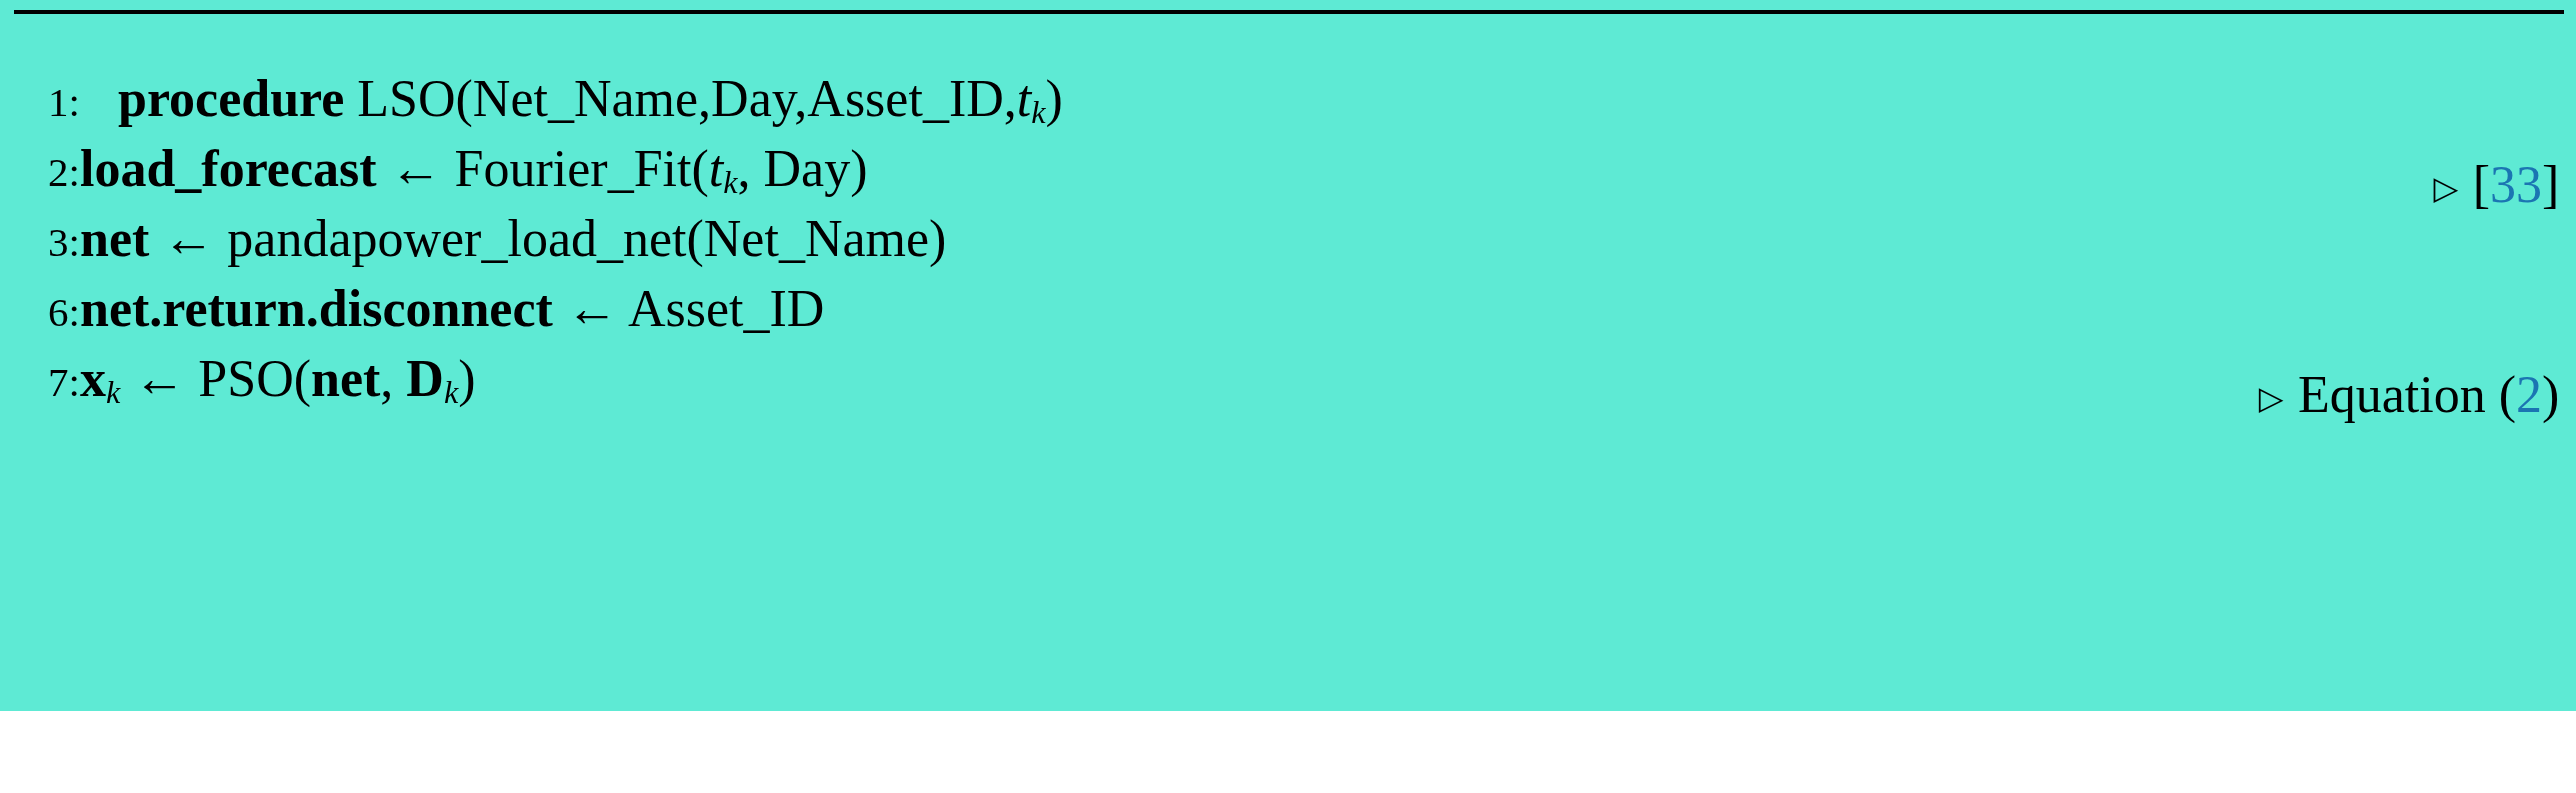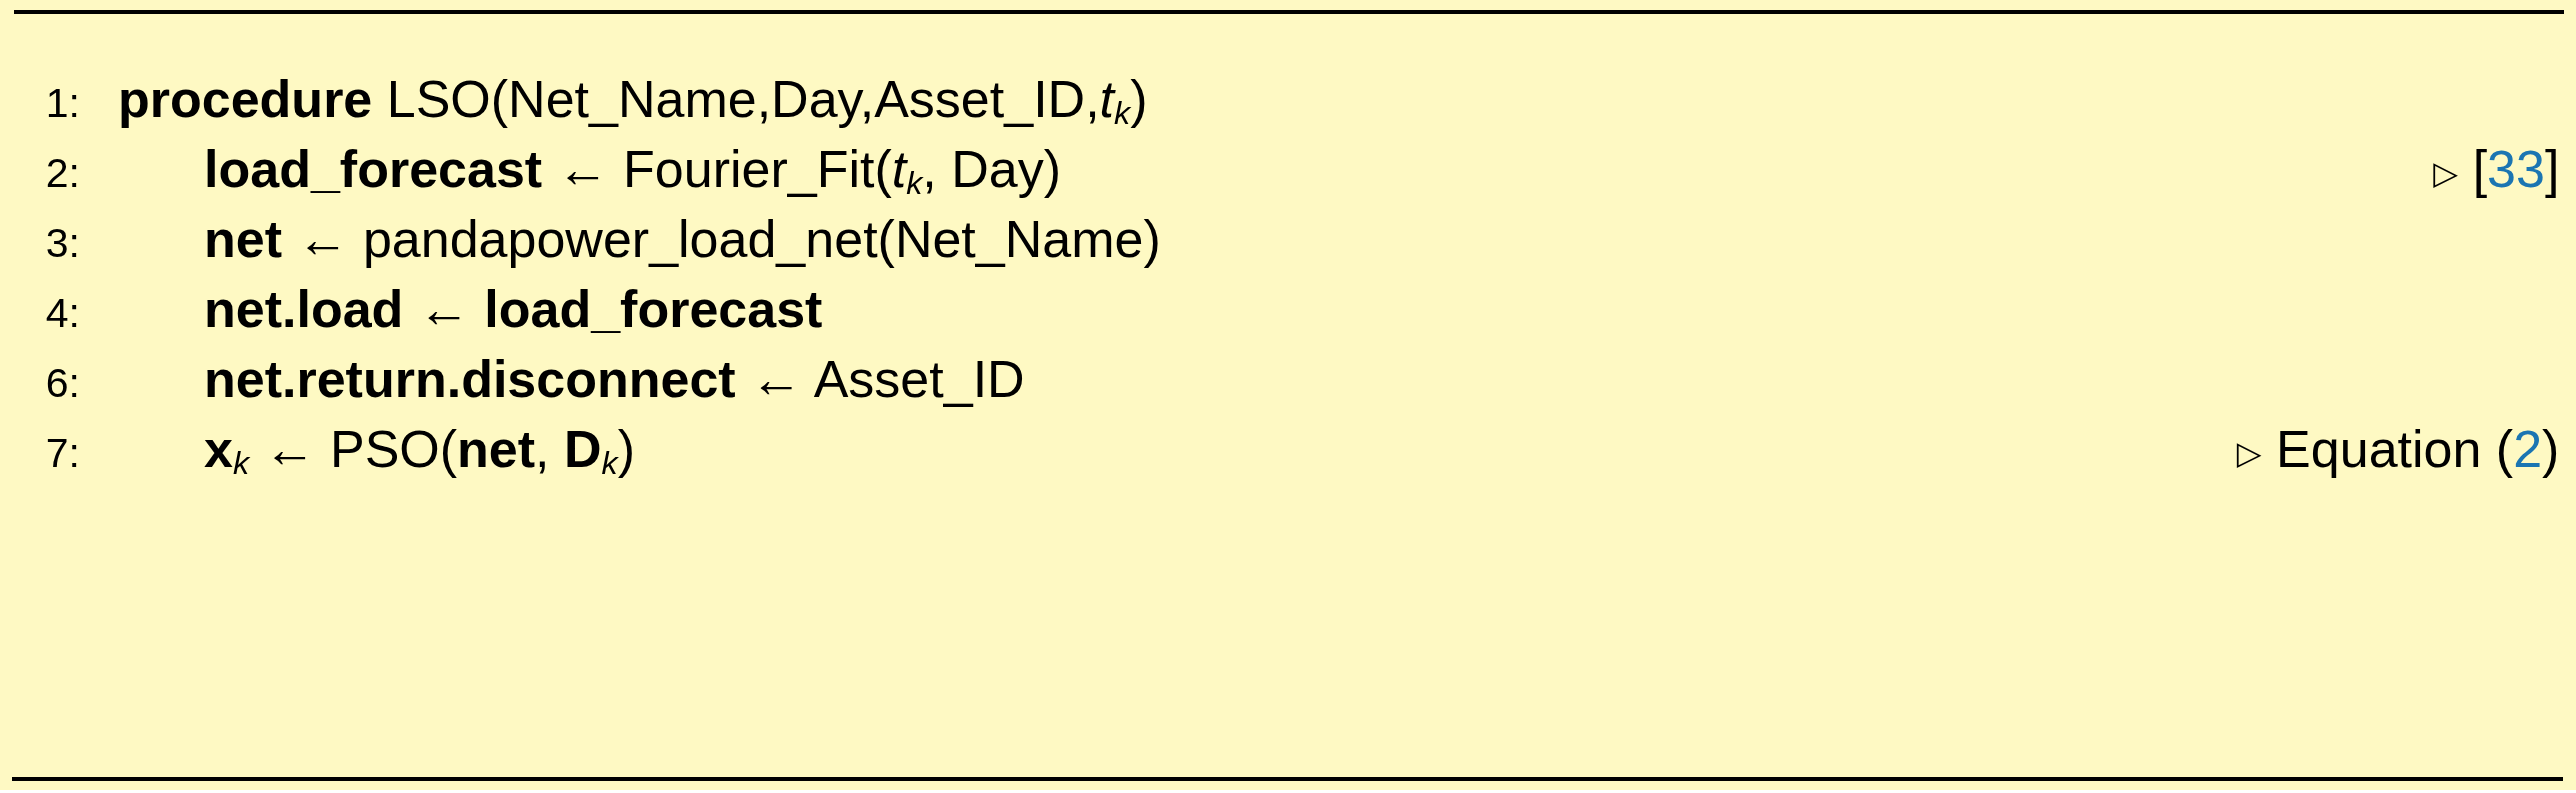--- a/index.html
+++ b/index.html
@@ -1,21 +1,21 @@
 <!DOCTYPE html>
 <html style="--accent: #1b75b2;font-size:11px"><head>
 <meta charset="utf-8">
 <style>
   html, body { margin: 0; padding: 0; background: #ffffff; }
   .page {
     position: relative;
     width: 2576px;
-    height: 790px;
-    background: #fef9c3;
-    font-family: Liberation Sans, sans-serif;
+    height: 711px;
+    background: #5eead4;
+    font-family: Liberation Serif, serif;
     color: #000000;
     overflow: hidden;
   }
   .rule {
     position: absolute;
     background: #000000;
   }
   .rule-top    { left: 14px; width: 2550px; top: 9.7px;   height: 4.1px; }
   .rule-bottom { left: 12.4px; width: 2551px; top: 777px; height: 4.1px; }
 
@@ -35,26 +35,26 @@
     box-sizing: border-box;
   }
   .line-number {
     display: inline-block;
     width: 80px;
     text-align: right;
     font-size: 41px;
   }
   .stmt { white-space: pre; }
   .indent-0 { margin-left: 38px; }
-  .indent-1 { margin-left: 124px; }
+  .indent-1 { }
 
   .comment {
     position: absolute;
     right: 16.6px;
-    top: 0;
+    top: 16px;
     line-height: inherit;
     white-space: pre;
   }
   .triangle {
     font-size: 0.62em;
     margin-right: 0.45em;
     position: relative;
     top: -0.08em;
   }
   .b { font-weight: bold; }
@@ -73,19 +73,18 @@
 </style>
 </head>
 <body>
 
 <div class="page">
   <div class="rule rule-top"></div>
   <div class="algorithm-body">
       <div class="algo-line"><span class="line-number">1:</span><span class="stmt indent-0"><span class="b">procedure </span><span>LSO(Net_Name,Day,Asset_ID,</span><span class="i">t</span><span class="i sub">k</span><span>)</span></span></div>
       <div class="algo-line"><span class="line-number">2:</span><span class="stmt indent-1"><span class="b">load_forecast</span><span> ← </span><span>Fourier_Fit(</span><span class="i">t</span><span class="i sub">k</span><span>, Day)</span></span><span class="comment"><span class="triangle">▷</span><span>[</span><span class="accent">33</span><span>]</span></span></div>
       <div class="algo-line"><span class="line-number">3:</span><span class="stmt indent-1"><span class="b">net</span><span> ← </span><span>pandapower_load_net(Net_Name)</span></span></div>
-      <div class="algo-line"><span class="line-number">4:</span><span class="stmt indent-1"><span class="b">net.load</span><span> ← </span><span class="b">load_forecast</span></span></div>
       <div class="algo-line"><span class="line-number">6:</span><span class="stmt indent-1"><span class="b">net.return.disconnect</span><span> ← </span><span>Asset_ID</span></span></div>
       <div class="algo-line"><span class="line-number">7:</span><span class="stmt indent-1"><span class="b">x</span><span class="i sub">k</span><span> ← </span><span>PSO(</span><span class="b">net</span><span>, </span><span class="b">D</span><span class="i sub">k</span><span>)</span></span><span class="comment"><span class="triangle">▷</span><span>Equation (</span><span class="accent">2</span><span>)</span></span></div>
     </div>
   <div class="rule rule-bottom"></div>
 </div>
 
 
 </body></html>

